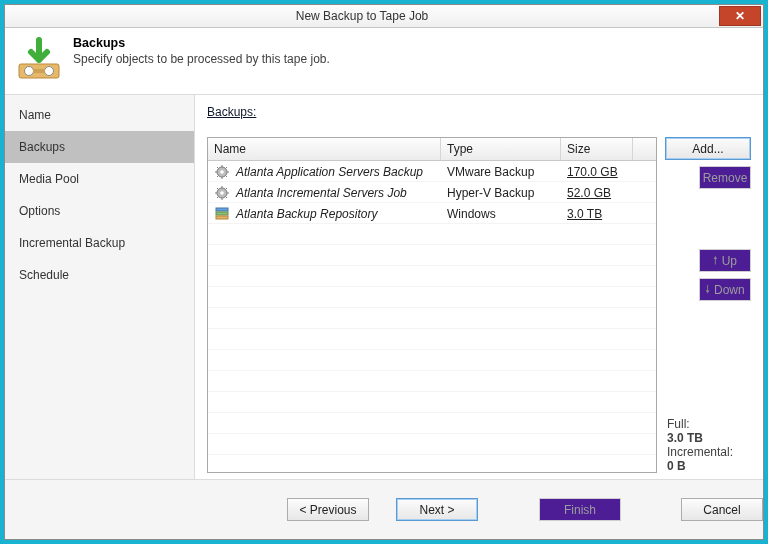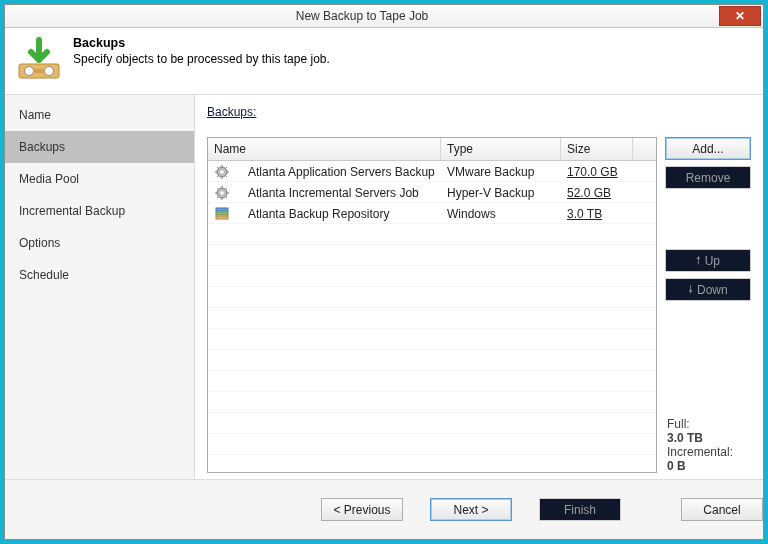--- a/index.html
+++ b/index.html
@@ -8,21 +8,21 @@
   .window { width: 100%; height: 100%; background: #fff; border: 1px solid #8a8a8a; display: flex; flex-direction: column; }
 
   .titlebar { height: 23px; background: linear-gradient(#fdfdfd,#efefef); border-bottom: 1px solid #c5c5c5; display: flex; align-items: center; position: relative; }
   .titlebar .title { flex: 1; text-align: center; color: #333; font-size: 12px; }
   .close-btn { width: 42px; height: 20px; margin-right: 2px; background: #c5452b; color:#fff; display:flex; align-items:center; justify-content:center; font-weight:bold; border:1px solid #a03722; cursor:pointer; }
 
   .header { display: flex; align-items: flex-start; padding: 8px 10px 10px 10px; gap: 10px; border-bottom: 1px solid #dcdcdc; }
   .header-icon { width: 48px; height: 48px; flex: 0 0 48px; position: relative; }
   .header-icon svg { width:48px; height:48px; }
   .header-text b { font-size: 12.5px; font-weight: 700; }
-  .header-text div { color: #000000; margin-top: 2px; }
+  .header-text div { color: #404040; margin-top: 2px; }
 
   .body { flex: 1; display: flex; min-height: 0; }
 
   .nav { width: 190px; background: #f5f5f5; border-right: 1px solid #dcdcdc; padding-top: 4px; }
   .nav-item { padding: 9px 14px; color: #333; cursor: pointer; }
   .nav-item.active { background: #c0c0c0; }
 
   .main { flex: 1; padding: 10px 12px 6px 12px; display: flex; flex-direction: column; min-height: 0; }
   .main-row { flex: 1; display: flex; gap: 8px; min-height: 0; }
 
@@ -32,29 +32,29 @@
   .grid-head { display:flex; background:linear-gradient(#fdfdfd,#ececec); border-bottom:1px solid #c8c8c8; }
   .gh { padding:4px 6px; border-right:1px solid #d5d5d5; color:#222; }
   .gh.name { flex: 0 0 233px; }
   .gh.type { flex: 0 0 120px; }
   .gh.size { flex: 0 0 72px; }
   .gh.pad { flex: 1; border-right:none; }
   .grid-body { flex:1; overflow:auto; background:
     repeating-linear-gradient(#ffffff 0, #ffffff 20px, #f4f4f4 20px, #f4f4f4 21px); }
   .row { display:flex; height:21px; align-items:center; }
   .cell { padding:0 6px; color:#222; white-space:nowrap; overflow:hidden; text-overflow:ellipsis; }
-  .cell.name { flex:0 0 233px; display:flex; align-items:center; gap:18px; }
+  .cell.name { flex:0 0 233px; display:flex; align-items:center; gap:6px;font-style:italic; }
   .cell.type { flex:0 0 120px; }
   .cell.size { flex:0 0 72px;text-decoration:underline; }
   .row-icon { width:16px; height:16px; flex:0 0 16px; }
 
   .sidebtns { width: 86px; display:flex; flex-direction:column; gap:6px; }
   .btn { height:23px; border:1px solid #acacac; background:linear-gradient(#fcfcfc,#e7e7e7); color:#222; display:flex; align-items:center; justify-content:center; cursor:pointer; padding:0 6px; gap:4px; }
   .btn.default { border:1px solid #5a9ad4; box-shadow:inset 0 0 0 1px #a6cef0; }
-  .btn.disabled { color:#9c9c9c; background:#0f172a; border-color:#cfcfcf; cursor:default; }
+  .btn.disabled { color:#9c9c9c; background:#4c1d95; border-color:#cfcfcf; cursor:default;margin-left:34px; }
   .spacer-mid { height: 48px; }
   .arrow { font-size:11px; color:#888; line-height:1; }
 
   .stats { width:86px; padding:4px 0 0 2px; color:#404040; }
   .stats b { font-weight:700; }
 
   .footer { height:60px; border-top:1px solid #dcdcdc; background:#f5f5f5; display:flex; align-items:center; justify-content:flex-end; padding:0 0; gap:27px; }
   .footer .btn { width:82px; }
   .footer .gap { width:6px; }
 </style>
@@ -84,22 +84,22 @@
       <b>Backups</b>
       <div>Specify objects to be processed by this tape job.</div>
     </div>
   </div>
 
   <div class="body">
     <div class="nav">
       <div class="nav-item">Name</div>
       <div class="nav-item active">Backups</div>
       <div class="nav-item">Media Pool</div>
+      <div class="nav-item">Options</div>
       <div class="nav-item">Incremental Backup</div>
-      <div class="nav-item">Options</div>
       <div class="nav-item">Schedule</div>
     </div>
 
     <div class="main">
       <div class="grid-label">Backups:</div>
       <div class="main-row">
         <div class="grid-wrap">
           <div class="grid">
             <div class="grid-head">
               <div class="gh name">Name</div>

